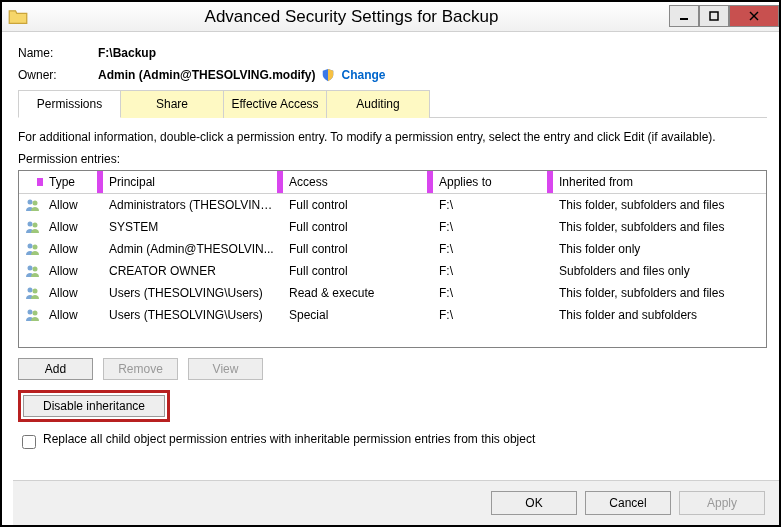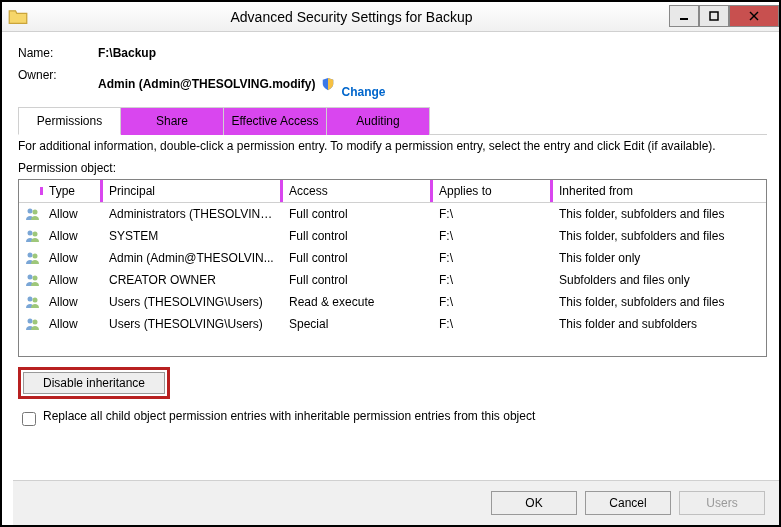--- a/index.html
+++ b/index.html
@@ -14,63 +14,63 @@
     border: 2px solid #000;
   }
   .titlebar {
     height: 30px;
     background: linear-gradient(#fff, #f0f0f0);
     border-bottom: 1px solid #d0d0d0;
     display: flex;
     align-items: center;
   }
   .titlebar .icon { width: 20px; height: 20px; margin: 0 6px; }
-  .titlebar .title { flex: 1; text-align: center; font-size: 14px; }
+  .titlebar .title { flex: 1; text-align: center; font-size: 17px; }
   .winbtns { display: flex; }
   .winbtn {
     width: 30px; height: 22px;
     border: 1px solid #888;
     display: flex; align-items: center; justify-content: center;
     background: #e8e8e8;
     margin-top: -2px;
   }
   .winbtn.close { background: #c8504f; width: 50px; color: #000; }
   .content { padding: 14px 12px 10px 16px; }
   .row { display: flex; margin-bottom: 8px; }
   .row .lbl { width: 80px; }
   .row .val { display: flex; align-items: center; gap: 6px; font-weight: bold; }
   .shield { width: 14px; height: 14px; }
-  .link { color: #0066cc; cursor: pointer; margin-top: 17px; }
+  .link { color: #0066cc; cursor: pointer; }
   .tabs { display: flex; margin-top: 0; border-bottom: 1px solid #d0d0d0; }
   .tab {
     padding: 6px 0;
     width: 103px;
     text-align: center;
     border: 1px solid #d0d0d0;
     border-bottom: none;
     background: #fff;
     margin-bottom: -1px;
   }
   .tab:not(:first-child){ border-left:none; }
   .tab.active { background: #fff; border-bottom: 1px solid #fff; position:relative; z-index:1;}
-  .tab:not(.active) { background: #d946ef; }
-  .info { margin: 4px 0 8px 0; }
+  .tab:not(.active) { background: #fef9c3; }
+  .info { margin: 12px 0 8px 0; }
   .entries-label { margin: 6px 0 4px 0; }
   .grid {
     border: 1px solid #828282;
     height: 178px;
     overflow: hidden;
   }
   .ghead, .grow {
     display: grid;
     grid-template-columns: 24px 60px 180px 150px 120px 1fr;
     align-items: center;
   }
   .ghead { border-bottom: 1px solid #d0d0d0; background:#fff; }
-  .ghead > div { padding: 4px 6px; border-right: 3px solid #d946ef; white-space:nowrap; overflow:hidden; }
+  .ghead > div { padding: 4px 6px; border-right: 6px solid #d946ef; white-space:nowrap; overflow:hidden; }
   .ghead > div:last-child { border-right:none; }
   .grow > div { padding: 3px 6px; white-space:nowrap; overflow:hidden; text-overflow: ellipsis; }
   .gicon svg { width:16px; height:16px; display:block; }
   .btnrow { display: flex; gap: 10px; margin-top: 10px; }
   button.std {
     font: inherit;
     padding: 3px 0;
     width: 75px;
     background: #eee;
     border: 1px solid #999;
@@ -147,21 +147,21 @@
   </div>
 
   <div class="tabs">
     <div class="tab active">Permissions</div>
     <div class="tab">Share</div>
     <div class="tab">Effective Access</div>
     <div class="tab">Auditing</div>
   </div>
 
   <div class="info">For additional information, double-click a permission entry. To modify a permission entry, select the entry and click Edit (if available).</div>
-  <div class="entries-label">Permission object:</div>
+  <div class="entries-label">Permission entries:</div>
 
   <div class="grid">
     <div class="ghead">
       <div></div>
       <div>Type</div>
       <div>Principal</div>
       <div>Access</div>
       <div>Applies to</div>
       <div>Inherited from</div>
     </div>
@@ -252,28 +252,33 @@
           </div>
           <div>Allow</div>
           <div>Users (THESOLVING\Users)</div>
           <div>Special</div>
           <div>F:\</div>
           <div>This folder and subfolders</div>
         </div>
       </div>
   </div>
 
+  <div class="btnrow">
+    <button class="std">Add</button>
+    <button class="std" disabled="">Remove</button>
+    <button class="std" disabled="">View</button>
+  </div>
 
   <div class="disable-wrap">
     <button class="std">Disable inheritance</button>
   </div>
 
   <div class="checkrow">
     <input type="checkbox" style="">
     <span>Replace all child object permission entries with inheritable permission entries from this object</span>
   </div>
 </div>
 
 <div class="footer">
   <button class="std">OK</button>
   <button class="std">Cancel</button>
-  <button class="std" disabled="">Users</button>
+  <button class="std" disabled="">Apply</button>
 </div>
 
 </body></html>

